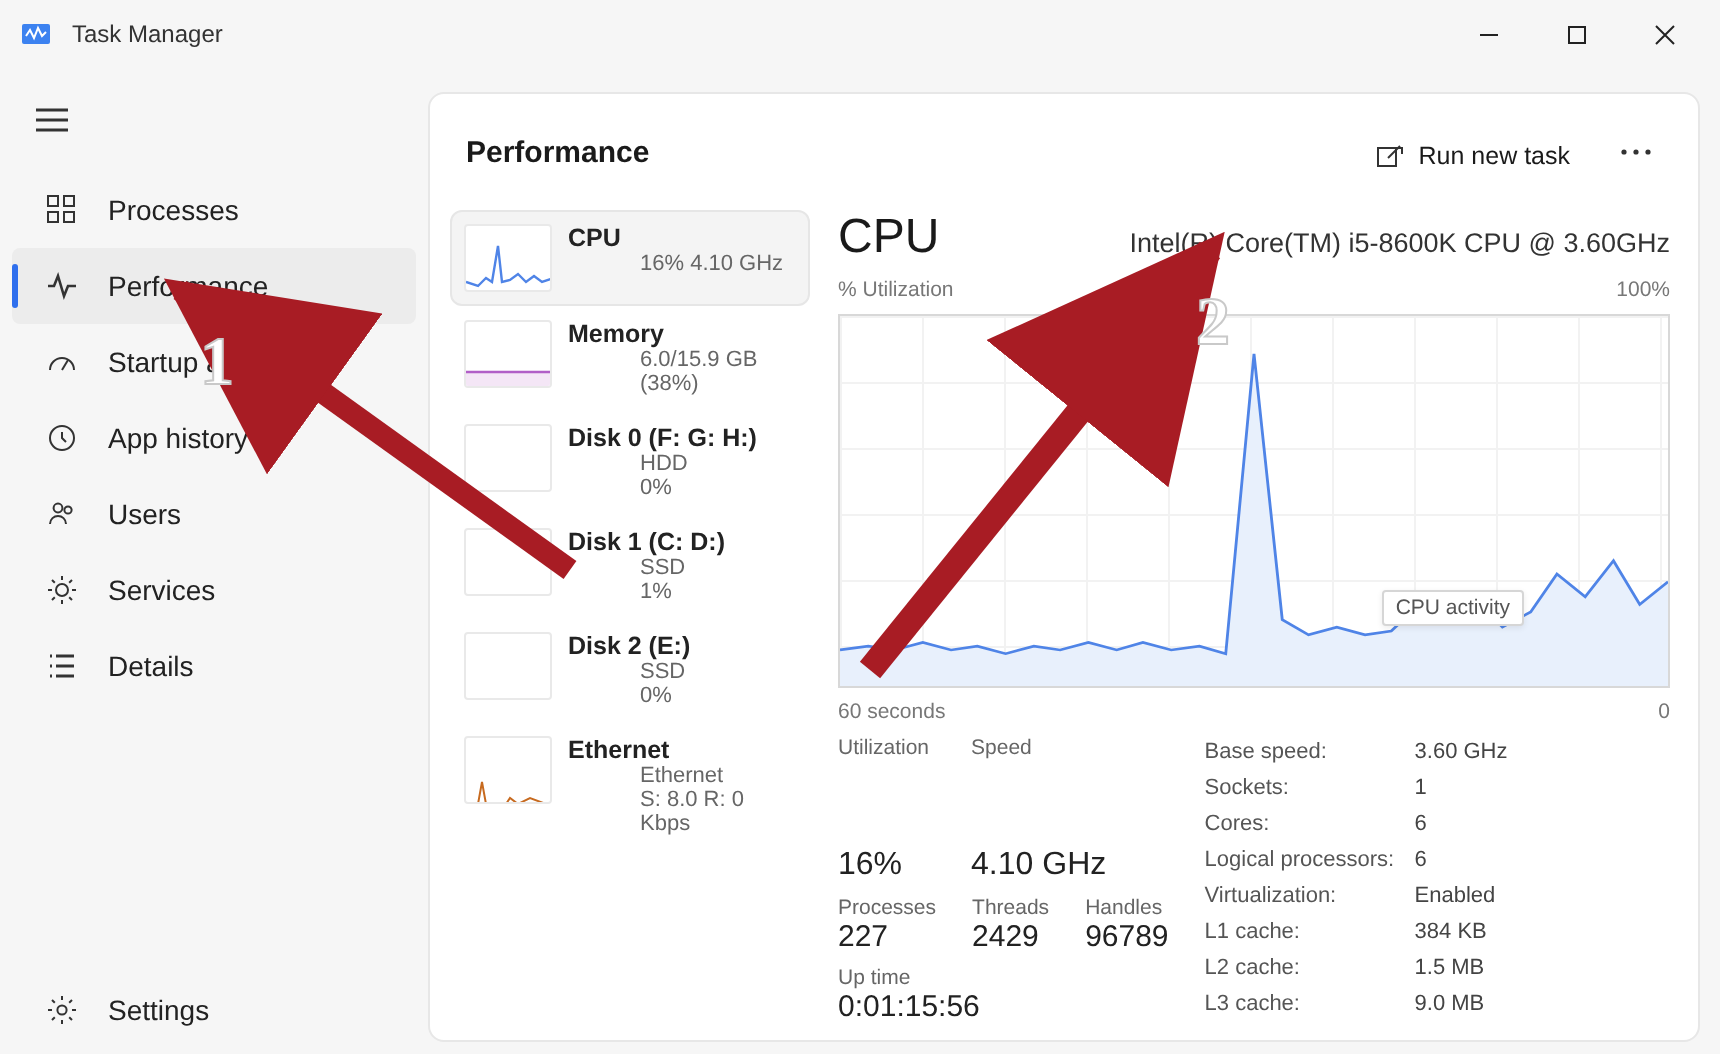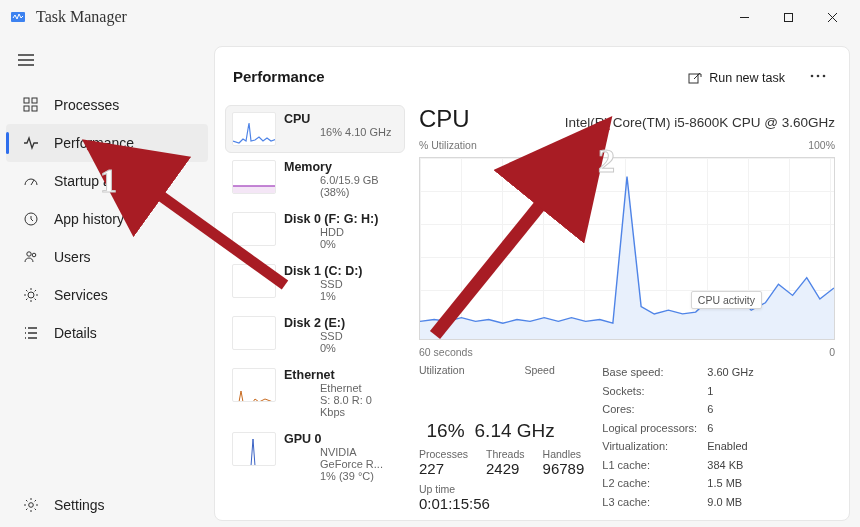--- a/index.html
+++ b/index.html
@@ -1,21 +1,21 @@
 <!DOCTYPE html>
 <html><head>
 <meta charset="utf-8">
 <style>
   * { box-sizing: border-box; margin: 0; padding: 0; font-family: "Segoe UI", Arial, sans-serif; }
   body { width: 860px; height: 527px; background: #f6f6f6; color: #1a1a1a; overflow: hidden; position: relative; }
 
   
   .title-bar { height: 34px; display: flex; align-items: center; padding: 0 6px 0 10px; }
   .title-bar .app-icon { width: 16px; height: 16px; display: inline-block; margin-right: 10px; }
-  .title-bar .title { font-size: 16px; color: #333; font-family: Liberation Serif, serif; }
+  .title-bar .title { font-size: 12px; color: #333; }
   .window-controls { margin-left: auto; display: flex; }
   .window-controls .wc { width: 44px; height: 30px; display: flex; align-items: center; justify-content: center; }
 
   
   .frame { display: flex; height: calc(100% - 34px); }
   .rail { width: 214px; background: #f6f6f6; display: flex; flex-direction: column; padding-top: 8px; }
   .rail .hamburger { height: 36px; display: flex; align-items: center; padding-left: 18px; }
   .rail .nav { display: flex; flex-direction: column; margin-top: 8px; }
   .nav-item { height: 38px; display: flex; align-items: center; gap: 14px; padding-left: 16px; font-size: 14px; color: #222; border-radius: 4px; margin: 0 6px; position: relative; }
   .nav-item .ic { width: 18px; height: 18px; display: flex; align-items: center; justify-content: center; color: #333; }
@@ -54,21 +54,21 @@
   .chart { position: relative; height: 195px; border: 1px solid #d8d8d8; background:
      repeating-linear-gradient(to right, #f2f2f2 0 1px, transparent 1px 41px),
      repeating-linear-gradient(to bottom, #f2f2f2 0 1px, transparent 1px 33px);
      overflow: hidden;
   }
   .tooltip-dot { position: absolute; bottom: 30px; right: 72px; background: #fff; border: 1px solid #d6d6d6; font-size: 10.5px; padding: 2px 6px; border-radius: 2px; color: #555; box-shadow: 0 1px 3px rgba(0,0,0,.08); }
 
   .stats { display: flex; gap: 14px; font-size: 11.5px; }
   .stat-col .lbl { font-size: 10.5px; color: #666; }
   .stat-col .val { font-size: 15px; color: #222; }
-  .stat-col.big .val { font-size: 19px; margin-top: 44px; }
+  .stat-col.big .val { font-size: 16px; margin-top: 44px; }
   .spec-grid { margin-left: 4px; font-size: 11px; line-height: 1.55; display: grid; grid-template-columns: 105px auto; color: #444; }
   .spec-grid .k { color: #555; }
 
   .stack2 { display:flex; flex-direction:column; gap:6px; }
 
   
   .anno { position: absolute; pointer-events: none; }
   .anno .num { font: 700 34px/1 Georgia, serif; fill: #fff; stroke: #c9c9c9; stroke-width: 1; }
 
   svg { display: block; }
@@ -269,32 +269,20 @@
                 <svg viewBox="0 0 44 34" width="44" height="34">
                   <polyline points="0,33 6,33 8,22 10,33 20,33 22,30 26,33 32,30 40,33 44,33" fill="none" stroke="#c76a1f" stroke-width="1"></polyline>
                 </svg>
               </div>
             <div class="perf-meta">
                 <div class="name">Ethernet</div>
                 <div class="sub">Ethernet</div>
                 <div class="sub">S: 8.0  R: 0 Kbps</div>
               </div>
           </div>
-          <div class="perf-item">
-            <div class="thumb">
-                <svg viewBox="0 0 44 34" width="44" height="34">
-                  <polyline points="0,33 18,33 20,6 22,33 44,33" fill="none" stroke="#3a62c4" stroke-width="1"></polyline>
-                </svg>
-              </div>
-            <div class="perf-meta">
-                <div class="name">GPU 0</div>
-                <div class="sub">NVIDIA GeForce R...</div>
-                <div class="sub">1% (39 °C)</div>
-              </div>
-          </div>
         </div>
 
         <div class="detail">
           <div class="detail-head">
             <div class="big">CPU</div>
             <div class="model">Intel(R) Core(TM) i5-8600K CPU @ 3.60GHz</div>
           </div>
           <div class="axis-row">
             <span>% Utilization</span>
             <span class="right">100%</span>
@@ -306,28 +294,28 @@
             </svg>
             <div class="tooltip-dot">CPU activity</div>
           </div>
           <div class="axis-row">
             <span>60 seconds</span>
             <span class="right">0</span>
           </div>
 
           <div class="stats">
             <div class="stack2">
-              <div style="display:flex; gap:10px;text-align:right;">
+              <div style="display:flex; gap:21px;">
                 <div class="stat-col big">
                     <div class="lbl">Utilization</div>
                     <div class="val">16%</div>
                   </div>
                 <div class="stat-col big">
                     <div class="lbl">Speed</div>
-                    <div class="val">6.14 GHz</div>
+                    <div class="val">4.10 GHz</div>
                   </div>
               </div>
               <div style="display:flex; gap:18px;">
                 <div class="stat-col">
                     <div class="lbl">Processes</div>
                     <div class="val">227</div>
                   </div>
                 <div class="stat-col">
                     <div class="lbl">Threads</div>
                     <div class="val">2429</div>

